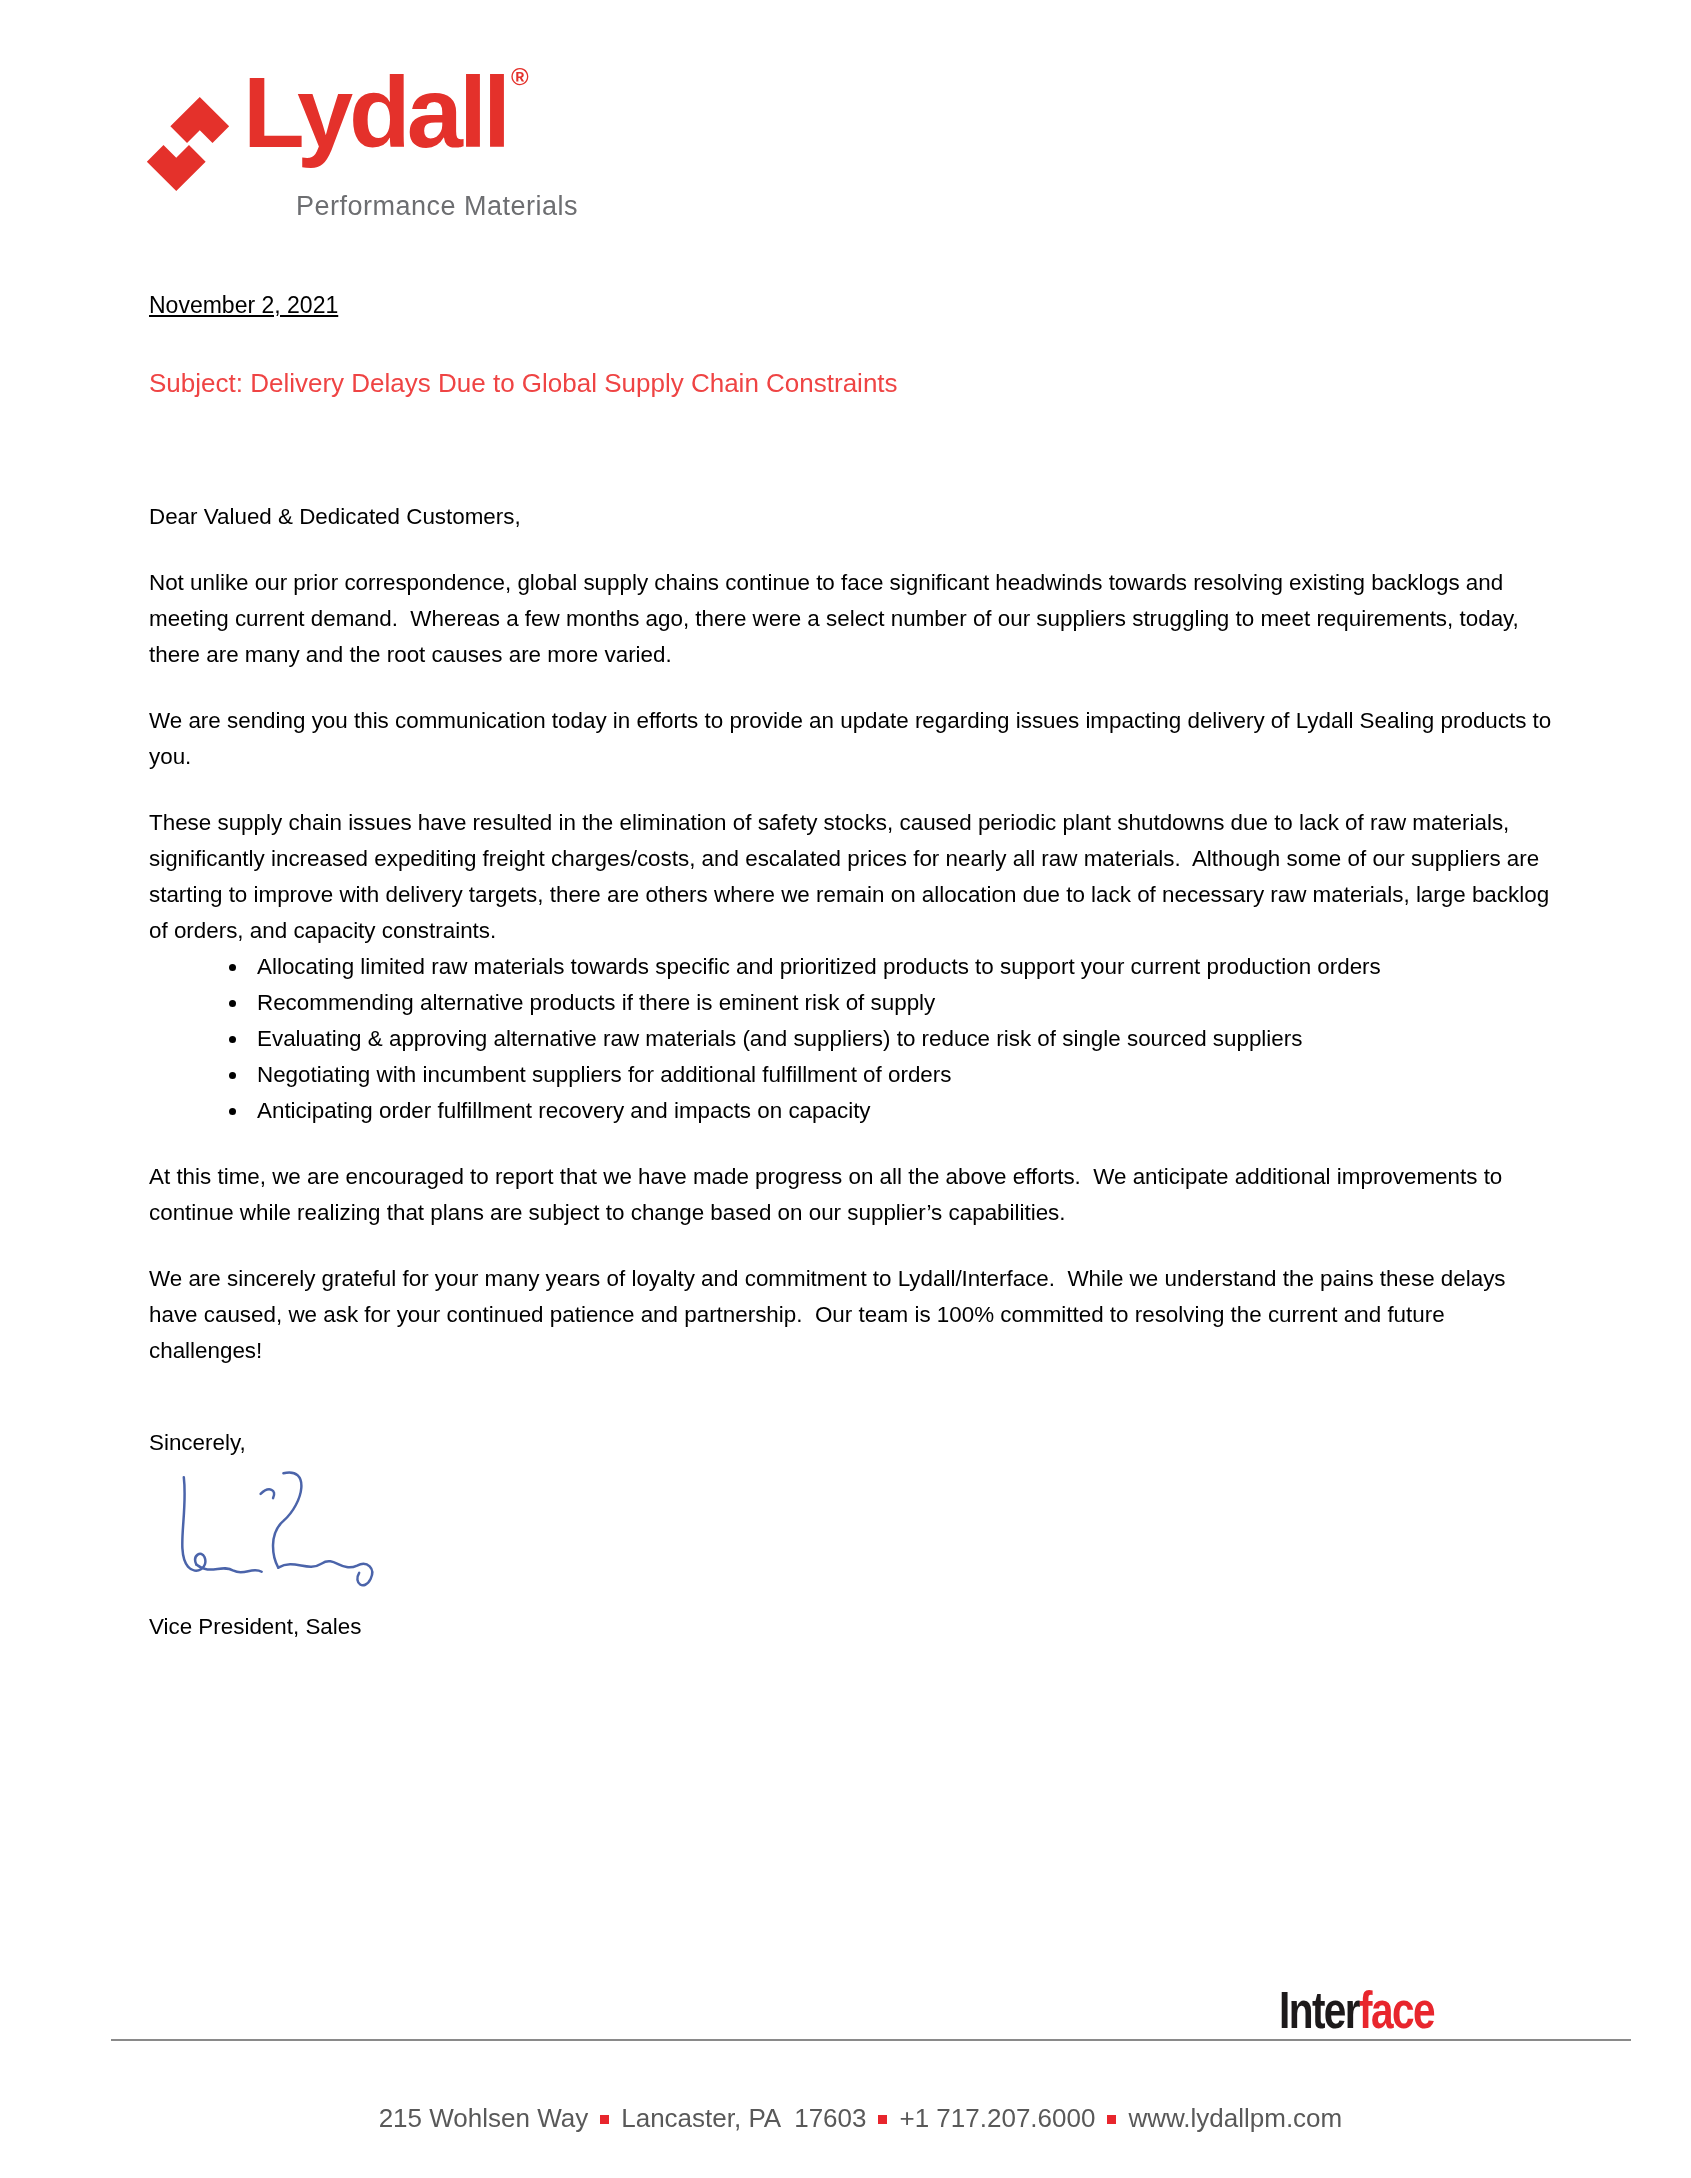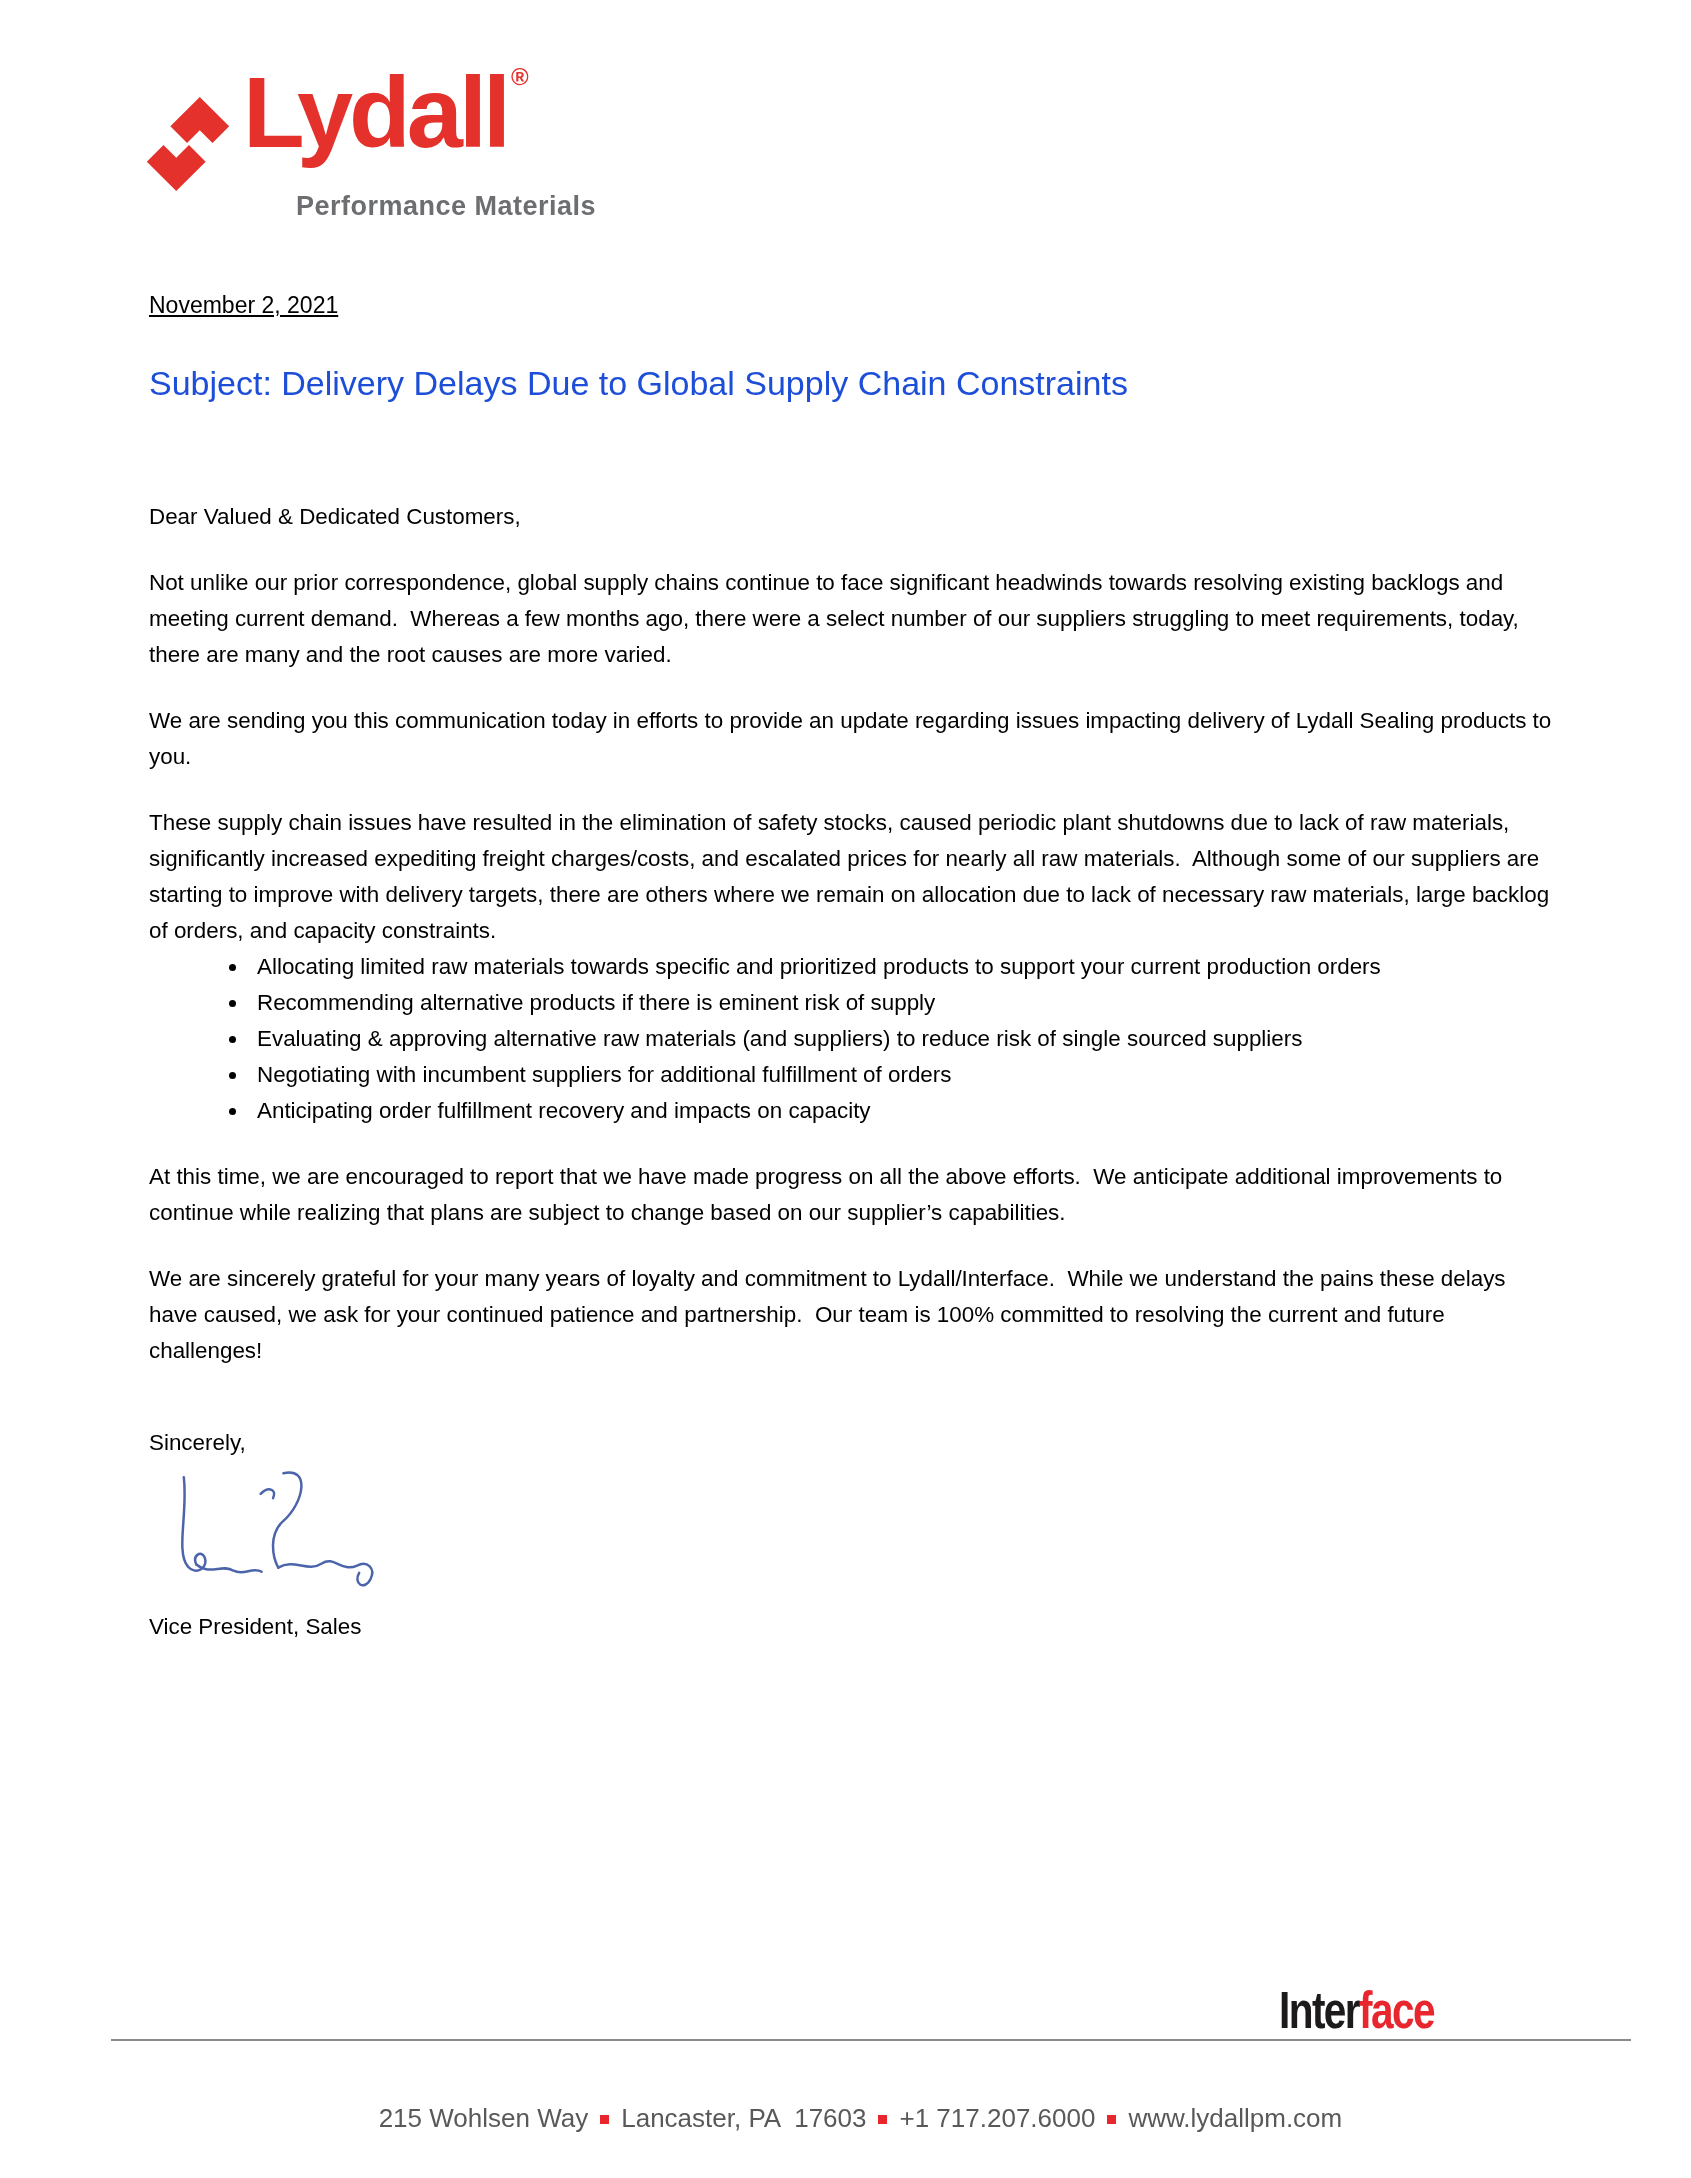--- a/index.html
+++ b/index.html
@@ -19,31 +19,31 @@
   .logo-block { position: absolute; left: 0; top: 0; width: 697px; height: 239px; }
   .logo-icon { position: absolute; left: 139px; top: 95px; width: 98px; height: 98px; }
   .brand-line { position: absolute; left: 243px; top: 62px; line-height: 1; white-space: nowrap; }
   .brand {
     font-size: 101px; font-weight: bold; letter-spacing: -4px;
     color: #E4312B; font-family: "Liberation Sans", sans-serif;
   }
   .reg { font-size: 24px; font-weight: bold; color: #E4312B; vertical-align: 62px; margin-left: 4px; }
   .tagline {
     position: absolute; left: 296px; top: 191px;
-    font-size: 27px; font-weight: bold; color: #6d6e71; letter-spacing: 0.5px;
+    font-size: 27px; font-weight: normal; color: #6d6e71; letter-spacing: 0.5px;
   }
 
   
   .letter-body {
     position: absolute; left: 149px; top: 287px; width: 1405px;
     font-size: 22.4px; line-height: 36px;
   }
   .letter-body p, .subject, .footer-contact { white-space: pre-wrap; }
   .date-line { font-size: 23px; text-decoration: underline; }
-  .subject { margin-top: 42px; font-size: 34px; color: #1d4ed8; }
+  .subject { margin-top: 42px; font-size: 26px; color: #ef4444; }
   .salutation { margin-top: 98px; }
   p.body-par { margin-top: 30px; }
   ul.bullets { margin: 0; padding-left: 100px; list-style: disc outside; }
   ul.bullets li { padding-left: 8px; line-height: 36px; }
   .signoff { margin-top: 56px; }
   .signature-svg { display: block; margin: 4px 0 0 12px; width: 249px; height: 144px; }
   .signer-name { margin-top: 2px; }
 
   
   .footer-rule { position: absolute; left: 111px; top: 2039px; width: 1520px; height: 2px; background: #8a8a8a; }

